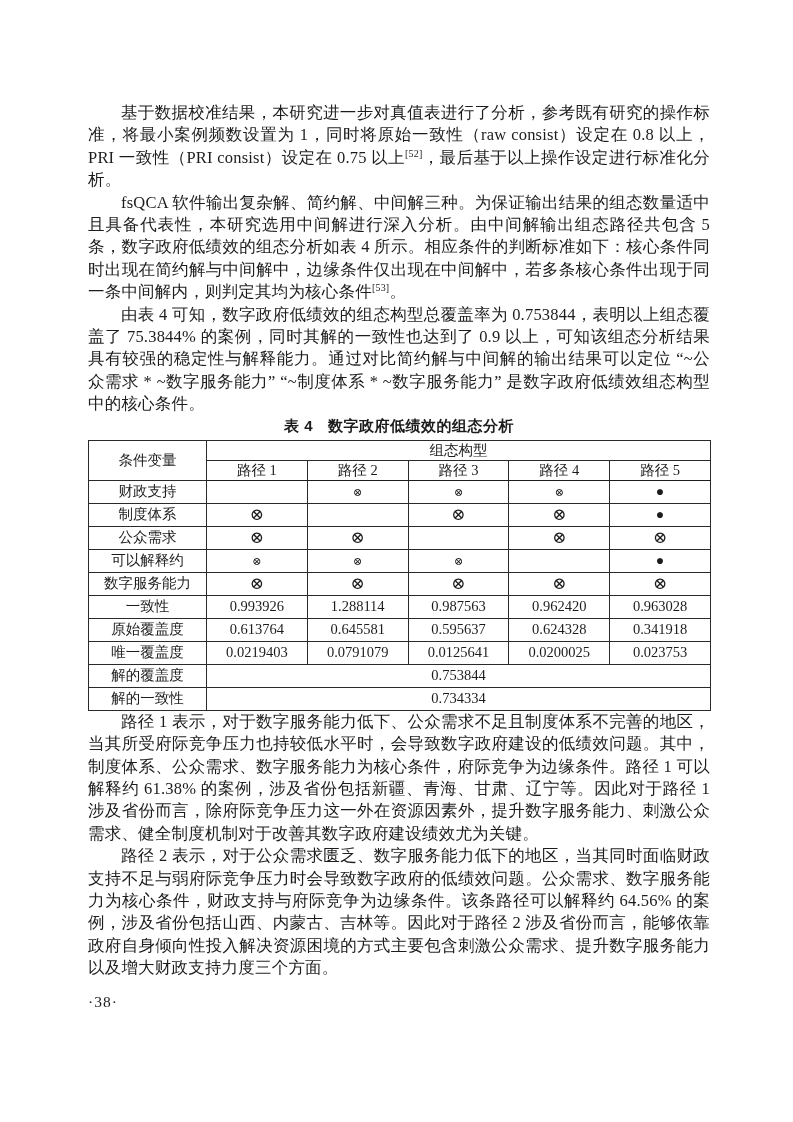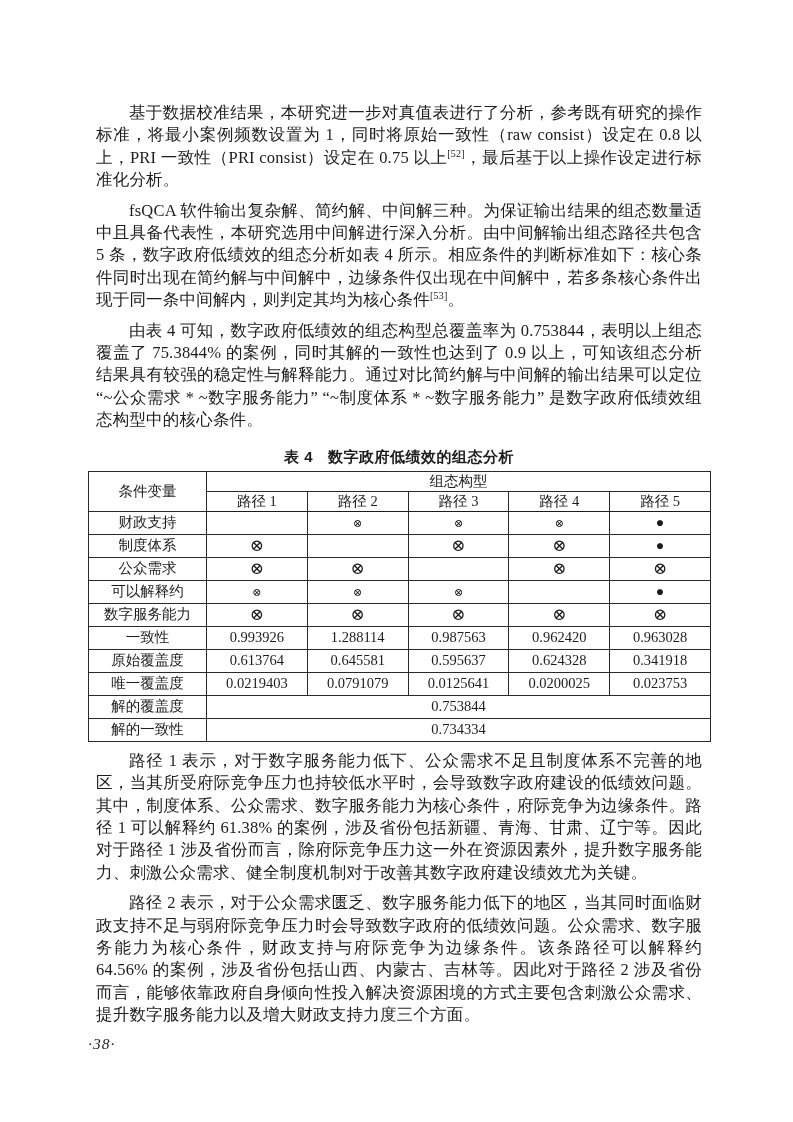--- a/index.html
+++ b/index.html
@@ -2,27 +2,27 @@
 <html><head>
 <meta charset="utf-8">
 <style>
   html,body{margin:0;padding:0;}
   body{
     width:793px;height:1122px;background:#ffffff;overflow:hidden;position:relative;
     font-family:"Liberation Serif","DejaVu Serif",serif;color:#1c1c1c;
   }
   .content{position:absolute;left:88px;top:0;width:622px;}
   p.body-text{
-    margin:8px;font-size:16.5px;line-height:22.4px;text-align:justify;
+    margin:0;font-size:16.5px;line-height:22.4px;text-align:justify;
     text-indent:2em;letter-spacing:0.2px;
   }
   p.first-para{margin-top:102px;}
   sup.ref{font-size:10px;line-height:0;vertical-align:super;}
   .table-title{
-    margin-top:16px;margin-bottom:4px;text-align:center;
+    margin-top:1px;margin-bottom:4px;text-align:center;
     font-family:"Liberation Sans","DejaVu Sans",sans-serif;font-weight:bold;
     font-size:15px;letter-spacing:0.5px;
   }
   .title-gap{display:inline-block;width:1em;}
   table.cfg-table{
     width:622px;border-collapse:collapse;table-layout:fixed;
     border:1.5px solid #1c1c1c;font-size:14.5px;
   }
   table.cfg-table td{
     border:1px solid #2a2a2a;text-align:center;vertical-align:middle;
@@ -41,21 +41,21 @@
     margin-top:7px;font-size:13.5px;line-height:20px;text-align:justify;
     text-indent:2em;font-style:italic;letter-spacing:0.2px;
   }
   .note .sym{font-style:normal;}
   .note .sym-core-present{font-size:17px;}
   .note .sym-core-absent{font-size:15px;}
   .note .sym-edge-present{font-size:12px;}
   .note .sym-edge-absent{font-size:10px;}
   .after-note{margin-top:2px;}
   .page-number{
-    margin-top:1px;font-size:15.5px;letter-spacing:1px;font-style:italic;
+    margin-top:13px;font-size:15.5px;letter-spacing:1px;
   }
 </style>
 </head>
 <body>
 
 <div class="content">
 
   <p class="body-text first-para"><span>基于数据校准结果，本研究进一步对真值表进行了分析，参考既有研究的操作标准，将最小案例频数设置为 1，同时将原始一致性（raw consist）设定在 0.8 以上，PRI 一致性（PRI consist）设定在 0.75 以上</span><sup class="ref">[52]</sup><span>，最后基于以上操作设定进行标准化分析。</span></p>
 
   <p class="body-text"><span>fsQCA 软件输出复杂解、简约解、中间解三种。为保证输出结果的组态数量适中且具备代表性，本研究选用中间解进行深入分析。由中间解输出组态路径共包含 5 条，数字政府低绩效的组态分析如表 4 所示。相应条件的判断标准如下：核心条件同时出现在简约解与中间解中，边缘条件仅出现在中间解中，若多条核心条件出现于同一条中间解内，则判定其均为核心条件</span><sup class="ref">[53]</sup><span>。</span></p>

